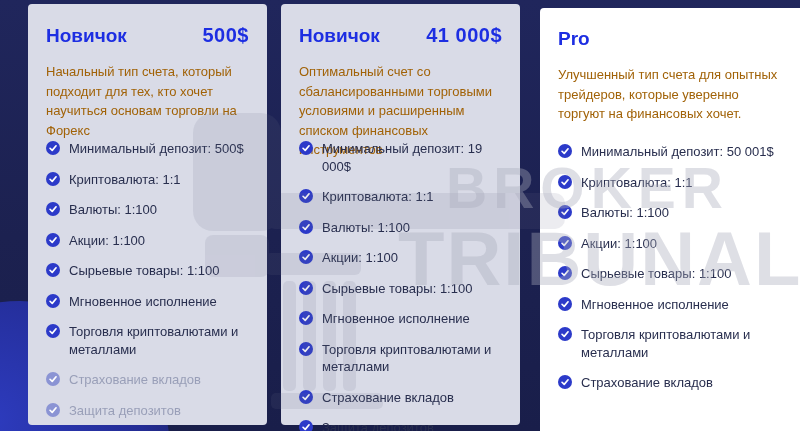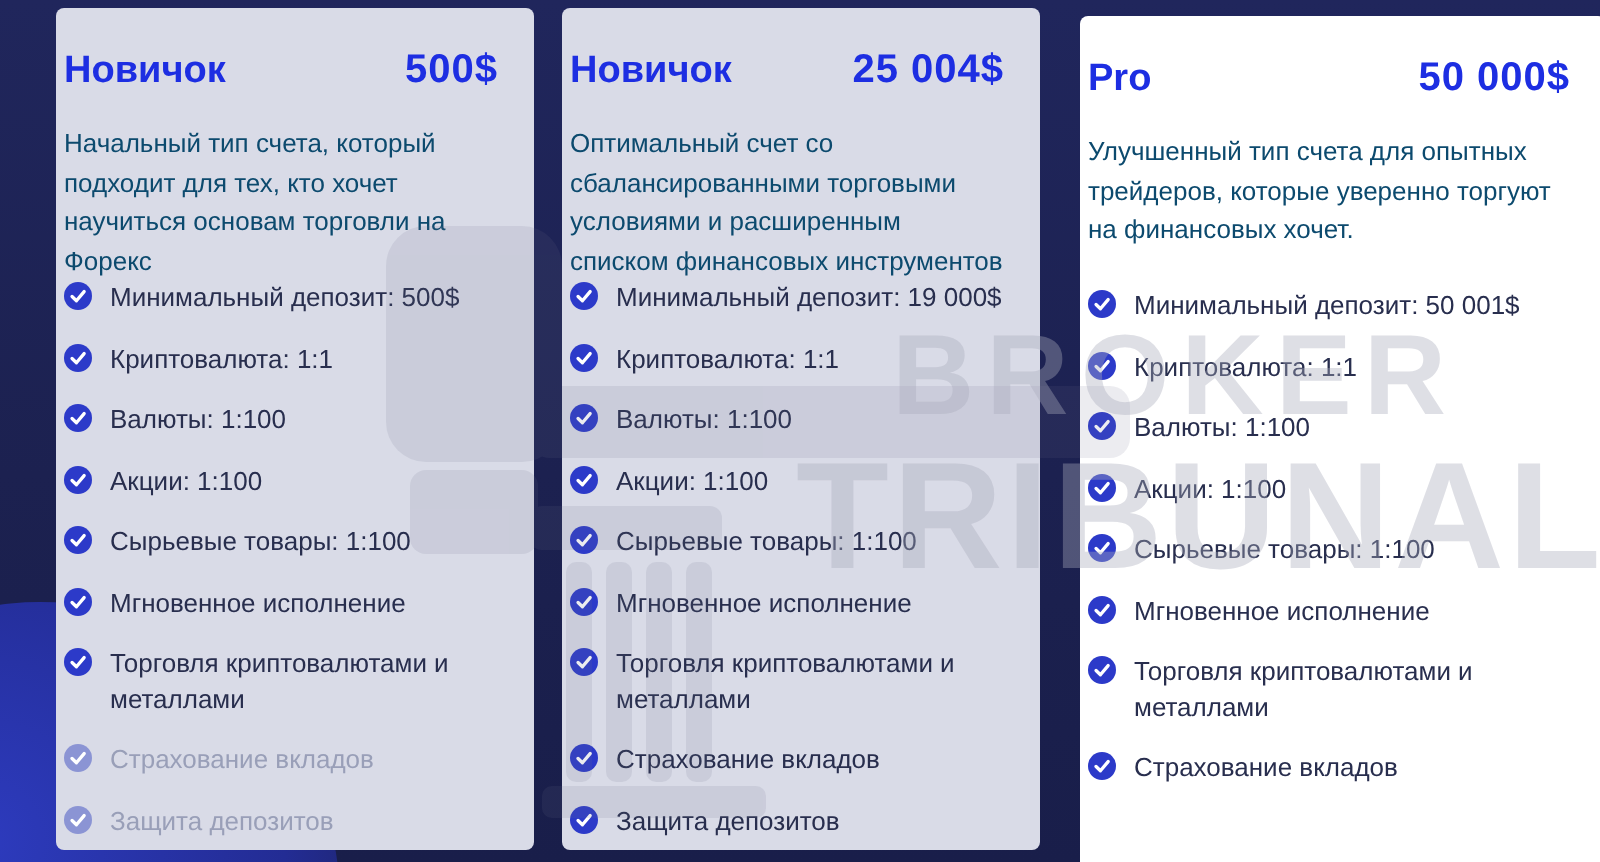--- a/index.html
+++ b/index.html
@@ -14,29 +14,29 @@
   
   .gavel-mark { position:absolute; left:115px; top:85px; z-index:6; pointer-events:none; }
   .text-mark { position:absolute; left:398px; top:160px; z-index:6; pointer-events:none;
                color:rgba(168,172,186,0.38); font-weight:bold; line-height:1; letter-spacing:6px; }
   .text-mark .wm1 { font-size:57px; margin-left:48px; display:block; }
   .text-mark .wm2 { font-size:76px; display:block; margin-top:4px; letter-spacing:2px; }
 
   
   .cards { position:absolute; left:28px; top:0; z-index:3; display:flex; }
   .card { width:239px; height:421px; margin-top:4px; background:#d9dbe7; border-radius:4px;
-          padding:20px 18px 12px 4px; display:flex; flex-direction:column; }
+          padding:20px 18px 12px 18px; display:flex; flex-direction:column; }
   .card.c2 { margin-left:14px; }
   .card.c3 { margin-left:20px; width:263px; margin-top:8px; height:423px; background:#ffffff; border-radius:4px 4px 0 0; }
 
   .card-head { display:flex; justify-content:space-between; align-items:baseline; margin-bottom:15px; }
   .plan-title { color:#1d2ee2; font-size:19px; font-weight:bold; }
   .plan-price { color:#1d2ee2; font-size:20px; font-weight:bold; letter-spacing:0.5px; }
 
-  .plan-desc { color:#0c4a6e; font-size:13px; line-height:1.5; margin-bottom:18px; min-height:60px; }
+  .plan-desc { color:#a16207; font-size:13px; line-height:1.5; margin-bottom:18px; min-height:60px; }
 
   ul.features { list-style:none; flex:1 1 auto; }
   li.feature { display:flex; align-items:flex-start; margin-bottom:13px; color:#282e4e; font-size:13px; line-height:1.35; }
   .check-icon { flex:0 0 auto; width:14px; height:14px; margin-right:9px; margin-top:1px; color:#2c3ac9; display:inline-block; }
   .check-icon svg { width:14px; height:14px; display:block; }
   li.feature.excluded { color:#999fb8; }
   li.feature.excluded .check-icon { color:#8b94d4; }
 </style>
 </head>
 <body>
@@ -137,21 +137,21 @@
             <span>Защита депозитов</span>
           </li>
 
       </ul>
 
     </div>
 
     <div class="card c2">
       <div class="card-head">
         <span class="plan-title">Новичок</span>
-        <span class="plan-price">25 004$</span>
+        <span class="plan-price">41 000$</span>
       </div>
       <div class="plan-desc">Оптимальный счет со сбалансированными торговыми условиями и расширенным списком финансовых инструментов</div>
       <ul class="features">
         <li class="feature">
             <span class="check-icon">
               <svg viewBox="0 0 16 16">
                 <circle cx="8" cy="8" r="8" fill="currentColor"></circle>
                 <path d="M4.6 8.3 7.1 10.7 11.5 5.5" stroke="#fff" stroke-width="1.9" fill="none" stroke-linecap="round" stroke-linejoin="round"></path>
               </svg>
             </span>
@@ -230,21 +230,20 @@
             <span>Защита депозитов</span>
           </li>
 
       </ul>
 
     </div>
 
     <div class="card c3">
       <div class="card-head">
         <span class="plan-title">Pro</span>
-        <span class="plan-price">50 000$</span>
       </div>
       <div class="plan-desc">Улучшенный тип счета для опытных трейдеров, которые уверенно торгуют на финансовых хочет.</div>
       <ul class="features">
         <li class="feature">
             <span class="check-icon">
               <svg viewBox="0 0 16 16">
                 <circle cx="8" cy="8" r="8" fill="currentColor"></circle>
                 <path d="M4.6 8.3 7.1 10.7 11.5 5.5" stroke="#fff" stroke-width="1.9" fill="none" stroke-linecap="round" stroke-linejoin="round"></path>
               </svg>
             </span>

